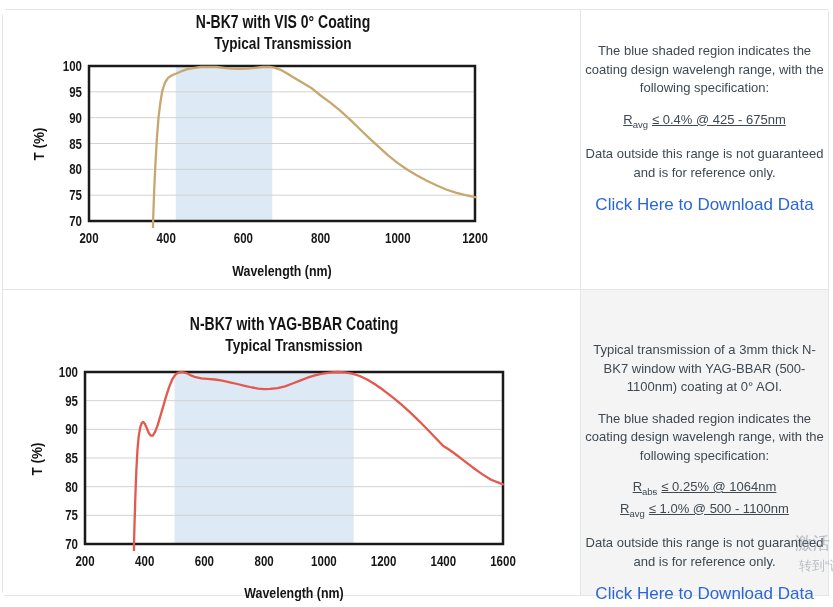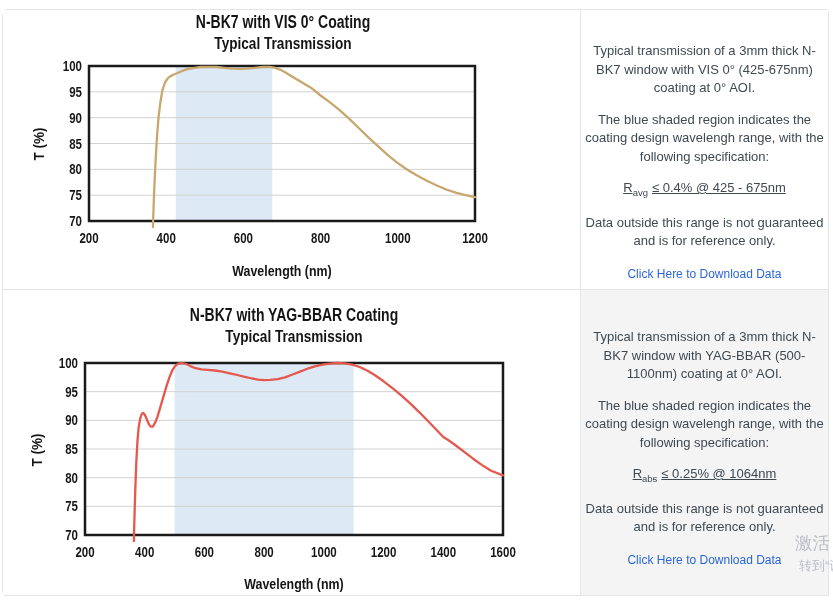--- a/index.html
+++ b/index.html
@@ -23,21 +23,21 @@
   .c-ylabel{position:absolute;white-space:nowrap;font-weight:bold;font-size:15px;color:#141414;
             transform:translate(-50%,-50%) rotate(-90deg) scaleX(0.9);}
   
   .panel{position:absolute;left:581px;width:247px;box-sizing:border-box;padding:0 2px;
          text-align:center;color:#3e4952;font-size:13px;line-height:18.5px;}
   .panel p{margin:0 0 13px 0;}
   .spec{line-height:17px;color:#3e4952;text-decoration:underline;}
   .spec sub{font-size:9.5px;}
   .spec .sp{margin-left:4px;}
   .specs{margin:0 0 13px 0;}
-  .dl-link{display:inline-block;margin-top:1px;color:#2b66d9;font-size:12px;text-decoration:none;cursor:pointer;}
+  .dl-link{display:inline-block;margin-top:1px;color:#2b66d9;font-size:17px;text-decoration:none;cursor:pointer;}
   
   .wm{position:absolute;color:rgba(135,142,155,0.55);white-space:nowrap;pointer-events:none;}
   .wm1{left:795px;top:531px;font-size:17.5px;}
   .wm2{left:799px;top:557px;font-size:13px;}
 </style>
 </head>
 <body>
 
 <div id="screen">
 
@@ -74,21 +74,21 @@
         <text x="86.0" y="233" text-anchor="middle" textLength="19.2" lengthAdjust="spacingAndGlyphs">200</text>
         <text x="163.2" y="233" text-anchor="middle" textLength="19.2" lengthAdjust="spacingAndGlyphs">400</text>
         <text x="240.4" y="233" text-anchor="middle" textLength="19.2" lengthAdjust="spacingAndGlyphs">600</text>
         <text x="317.6" y="233" text-anchor="middle" textLength="19.2" lengthAdjust="spacingAndGlyphs">800</text>
         <text x="394.8" y="233" text-anchor="middle" textLength="25.6" lengthAdjust="spacingAndGlyphs">1000</text>
         <text x="472.0" y="233" text-anchor="middle" textLength="25.6" lengthAdjust="spacingAndGlyphs">1200</text>
       </svg>
     <div class="c-xlabel" style="left:279px;top:252px">Wavelength (nm)</div>
   </div>
 
-  <div class="chart-cell" style="top:294px;height:305px">
+  <div class="chart-cell" style="top:303px;height:305px">
     <div class="c-title" style="left:291px;top:11px">N-BK7 with YAG-BBAR Coating</div>
     <div class="c-title c-sub" style="left:291px;top:33px">Typical Transmission</div>
     <div class="c-ylabel" style="left:33px;top:156px">T (%)</div>
     <svg width="577" height="305">
         <clipPath id="clip1">
           <rect x="79" y="66" width="424" height="182"></rect>
         </clipPath>
         <rect x="171.6" y="69" width="179.1" height="172" fill="#dde9f4"></rect>
         <line x1="82" x2="500" y1="212.33333333333334" y2="212.33333333333334" stroke="#d2d2d2" stroke-width="1"></line>
         <line x1="82" x2="500" y1="183.66666666666666" y2="183.66666666666666" stroke="#d2d2d2" stroke-width="1"></line>
@@ -110,34 +110,34 @@
         <text x="261.1" y="263" text-anchor="middle" textLength="19.2" lengthAdjust="spacingAndGlyphs">800</text>
         <text x="320.9" y="263" text-anchor="middle" textLength="25.6" lengthAdjust="spacingAndGlyphs">1000</text>
         <text x="380.6" y="263" text-anchor="middle" textLength="25.6" lengthAdjust="spacingAndGlyphs">1200</text>
         <text x="440.3" y="263" text-anchor="middle" textLength="25.6" lengthAdjust="spacingAndGlyphs">1400</text>
         <text x="500.0" y="263" text-anchor="middle" textLength="25.6" lengthAdjust="spacingAndGlyphs">1600</text>
       </svg>
     <div class="c-xlabel" style="left:291px;top:281px">Wavelength (nm)</div>
   </div>
 
   <div class="panel" style="top:10px;height:279px;padding-top:32px">
-    <p>Typical transmission of a 3mm thick N-BK7 window with VIS 0° (425-675nm) coating at 0° AOI.</p>
     <p>The blue shaded region indicates the coating design wavelengh range, with the following specification:</p>
     <div class="specs">
       <div class="spec"><span>R</span><sub>avg</sub><span class="sp">≤ 0.4% @ 425 - 675nm</span></div>
     </div>
     <p>Data outside this range is not guaranteed and is for reference only.</p>
     <a class="dl-link">Click Here to Download Data</a>
   </div>
 
-  <div class="panel" style="top:290px;height:305px;padding-top:38px">
+  <div class="panel" style="top:303px;height:305px;padding-top:38px">
     <p>Typical transmission of a 3mm thick N-BK7 window with YAG-BBAR (500-1100nm) coating at 0° AOI.</p>
     <p>The blue shaded region indicates the coating design wavelengh range, with the following specification:</p>
     <div class="specs">
       <div class="spec"><span>R</span><sub>abs</sub><span class="sp">≤ 0.25% @ 1064nm</span></div>
+      <div class="spec"><span>R</span><sub>avg</sub><span class="sp">≤ 1.0% @ 500 - 1100nm</span></div>
     </div>
     <p>Data outside this range is not guaranteed and is for reference only.</p>
     <a class="dl-link">Click Here to Download Data</a>
   </div>
 
   <div class="wm wm1">激活 W</div>
   <div class="wm wm2">转到“设</div>
 
 </div>
 

